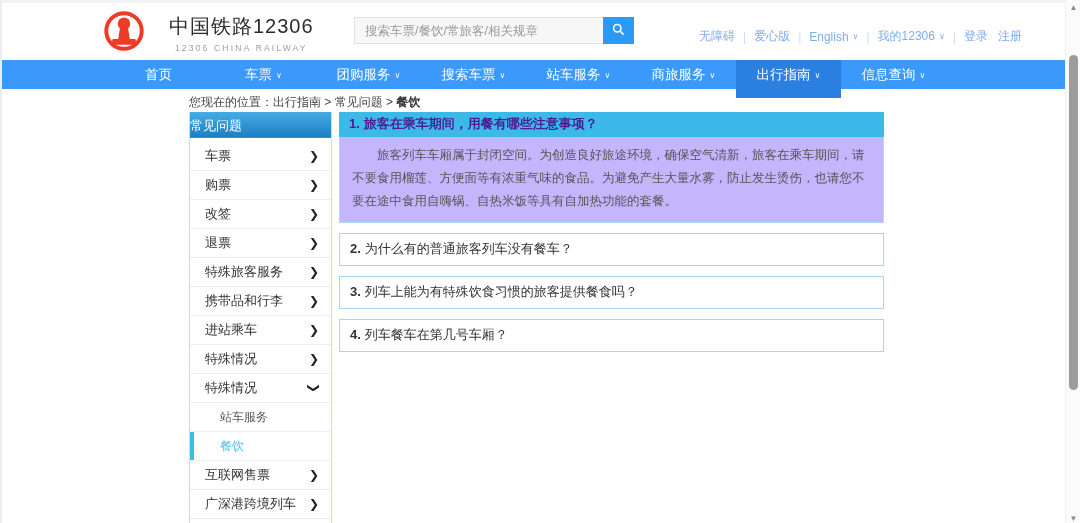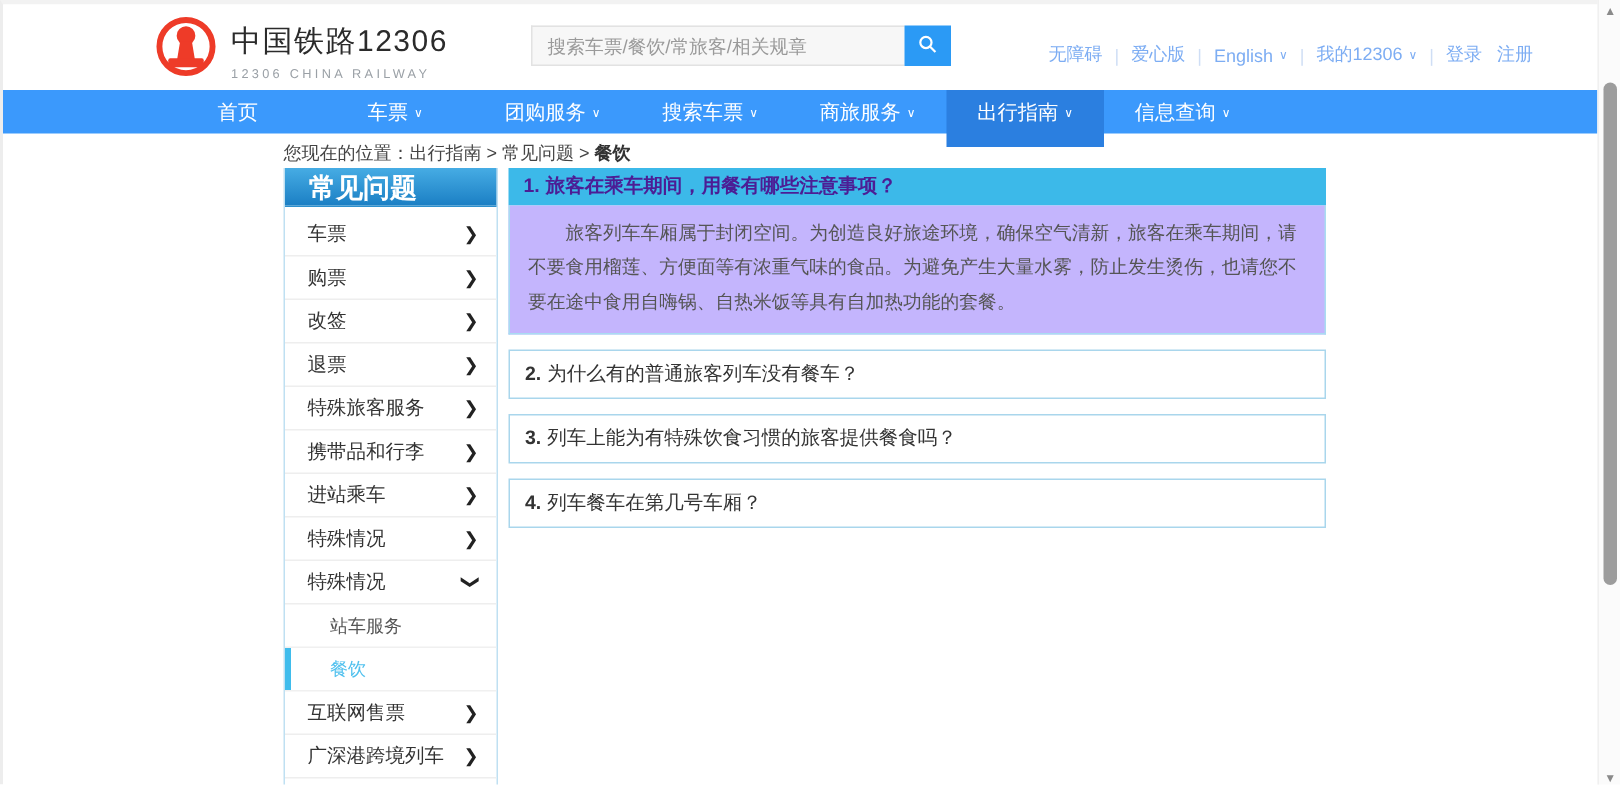--- a/index.html
+++ b/index.html
@@ -4,21 +4,21 @@
 <style>
   * { margin:0; padding:0; box-sizing:border-box; }
   html,body { width:1080px; height:523px; overflow:hidden; background:#ffffff;
               font-family:"Liberation Sans","DejaVu Sans",sans-serif; }
   .viewport { position:relative; width:1080px; height:523px; background:#fff;
               border-top:3px solid #f2f2f2; border-left:2px solid #ededed; }
 
   
   .topbar { position:absolute; left:0; top:0; right:15px; height:54px; background:#fff; }
   .logo { position:absolute; left:101px; top:7px; display:flex; align-items:center; cursor:pointer; }
-  .logo-text { margin-left:9px; }
+  .logo-text { margin-left:24px;text-align:center; }
   .logo-title { font-size:20px; color:#2b2b2b; letter-spacing:1px; }
   .logo-sub { font-size:8.5px; color:#9aa0a6; letter-spacing:2.2px; margin-top:3px; }
 
   .searchbar { position:absolute; left:352px; top:14px; width:280px; height:27px; display:flex; }
   .searchbar input { flex:1; height:27px; background:#f7f7f7; border:1px solid #e2e2e2;
                      border-right:none; padding:0 10px; font-size:12.5px; color:#555; outline:none;
                      font-family:"Liberation Sans","DejaVu Sans",sans-serif; }
   .searchbar input::placeholder { color:#9a9a9a; }
   .search-btn { width:31px; height:27px; background:#2b9af5; border:none; cursor:pointer;
                 display:flex; align-items:center; justify-content:center; }
@@ -38,23 +38,23 @@
   .nav-item .nv-caret { font-size:8px; margin-left:4px; vertical-align:1px; }
   .nav-item.active { background:#2b7fe0; }
 
   
   .breadcrumb { position:absolute; left:187px; top:91px; font-size:12px; color:#444; }
   .breadcrumb b { color:#333; }
 
   
   .sidebar { position:absolute; left:187px; top:109px; width:143px; height:414px;
              border:1px solid #bfe0f2; border-top:none; background:#fff; overflow:hidden; }
-  .sb-header { height:27px; line-height:27px; padding-left:16px; color:#fff; font-size:18px;
+  .sb-header { height:27px; line-height:27px; color:#fff; font-size:13px;
                background:linear-gradient(#46ace4,#1b7fc4); border:1px solid #2e90cd;
-               margin:-1px -1px 0 -1px;font-weight:bold; }
+               margin:-1px -1px 0 -1px; }
   .sb-list { padding-top:4px; }
   .sb-item { position:relative; height:29px; line-height:28px; padding:0 12px 0 15px;
              font-size:13px; color:#333; border-bottom:1px solid #eeeeee; cursor:pointer;
              display:flex; justify-content:space-between; align-items:center; }
   .sb-chev { font-size:12px; font-weight:bold; color:#222; }
   .sb-chev.down { transform:rotate(90deg); }
   .sb-sub { position:relative; height:29px; line-height:28px; padding-left:30px; font-size:12px;
             color:#555; border-bottom:1px solid #f0f0f0; cursor:pointer; }
   .sb-sub.active { color:#4fc0ee; }
   .sb-sub.active::before { content:""; position:absolute; left:0; top:0; width:4px; height:100%;
@@ -137,20 +137,23 @@
     <div class="nav-item">
       <span>车票</span><span class="nv-caret">∨</span>
     </div>
     <div class="nav-item">
       <span>团购服务</span><span class="nv-caret">∨</span>
     </div>
     <div class="nav-item">
       <span>搜索车票</span><span class="nv-caret">∨</span>
     </div>
     <div class="nav-item">
+      <span>站车服务</span><span class="nv-caret">∨</span>
+    </div>
+    <div class="nav-item">
       <span>商旅服务</span><span class="nv-caret">∨</span>
     </div>
     <div class="nav-item active">
       <span>出行指南</span><span class="nv-caret">∨</span>
     </div>
     <div class="nav-item">
       <span>信息查询</span><span class="nv-caret">∨</span>
     </div>
   </div>
 

